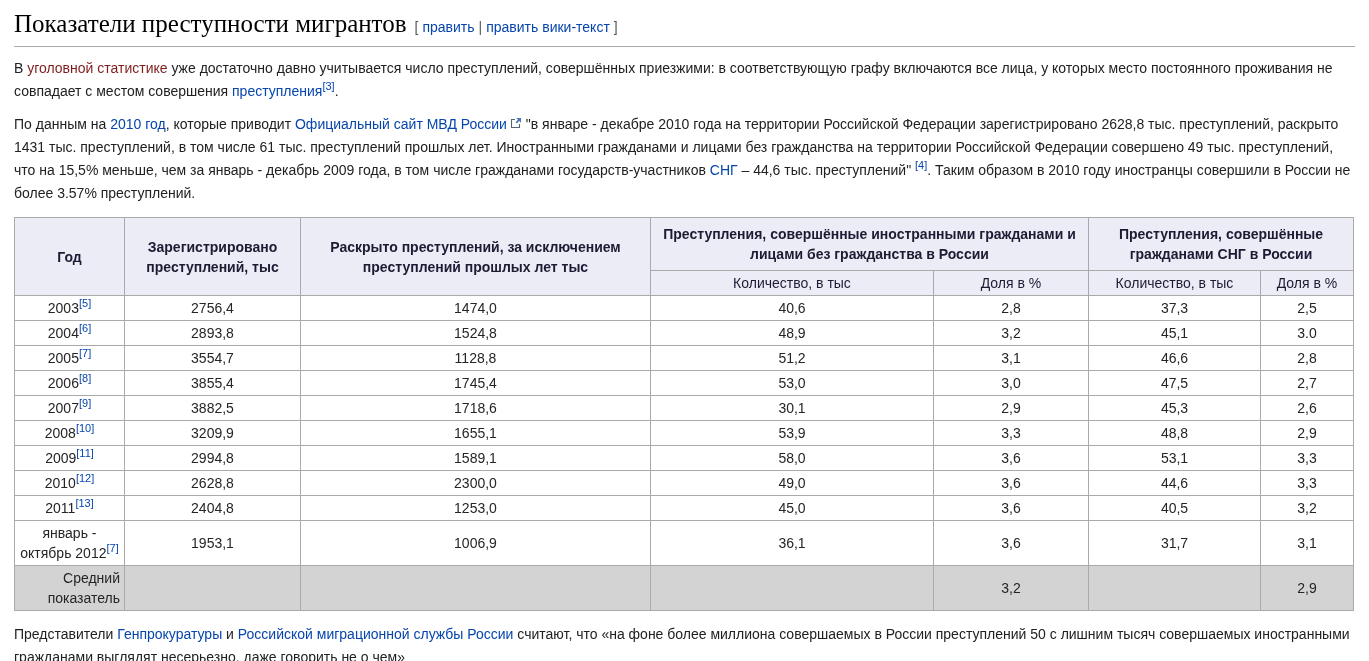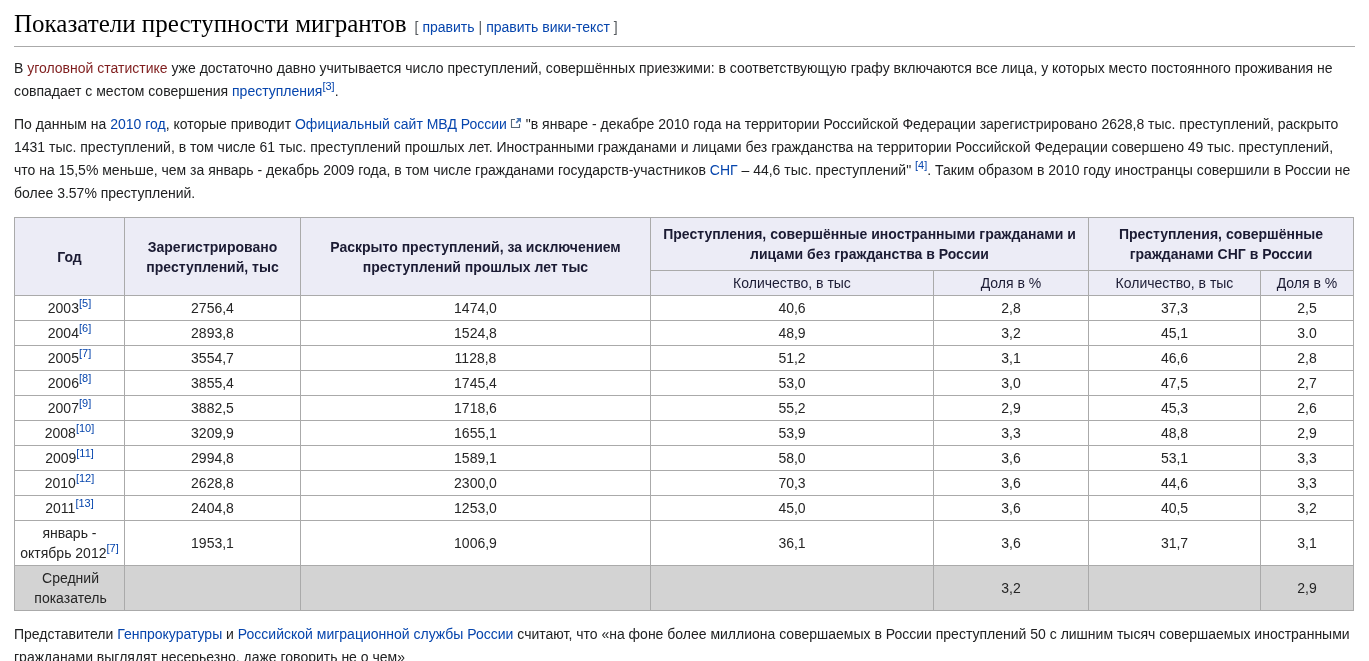--- a/index.html
+++ b/index.html
@@ -59,21 +59,21 @@
     overflow: hidden;
   }
   table.stat-table thead th {
     background: #ececf6;
     color: #1b1b33;
   }
   thead tr.hrow1 th { font-weight: bold; padding: 6px 8px; }
   thead tr.hrow2 th { font-weight: normal; padding: 2px 4px; }
   tbody td { background: #fff; }
   tr.avg-row td { background: #d3d3d3; }
-  tr.avg-row td.label-cell { text-align: center; padding-left: 6px; }
+  tr.avg-row td.label-cell { text-align: right; padding-left: 6px; }
 </style>
 </head>
 <body>
 
 <div class="content">
 
   <h2 class="section-heading"><span>Показатели преступности мигрантов</span><span class="editsection"><span class="bracket">[</span><a href="#" class="link">править</a><span class="bracket">|</span><a href="#" class="link">править вики-текст</a><span class="bracket">]</span></span></h2>
 
   <p><span>В </span><span><a href="#" class="redlink">уголовной статистике</a></span><span> уже достаточно давно учитывается число преступлений, совершённых приезжими: в соответствующую графу включаются все лица, у которых место постоянного проживания не совпадает с местом совершения </span><span><a href="#" class="link">преступления</a></span><sup><a href="#">[3]</a></sup><span>.</span></p>
 
@@ -141,21 +141,21 @@
           <td>1745,4</td>
           <td>53,0</td>
           <td>3,0</td>
           <td>47,5</td>
           <td>2,7</td>
         </tr>
         <tr>
           <td>2007<sup><a href="#">[9]</a></sup></td>
           <td>3882,5</td>
           <td>1718,6</td>
-          <td>55,2</td>
+          <td>30,1</td>
           <td>2,9</td>
           <td>45,3</td>
           <td>2,6</td>
         </tr>
         <tr>
           <td>2008<sup><a href="#">[10]</a></sup></td>
           <td>3209,9</td>
           <td>1655,1</td>
           <td>53,9</td>
           <td>3,3</td>
@@ -168,21 +168,21 @@
           <td>1589,1</td>
           <td>58,0</td>
           <td>3,6</td>
           <td>53,1</td>
           <td>3,3</td>
         </tr>
         <tr>
           <td>2010<sup><a href="#">[12]</a></sup></td>
           <td>2628,8</td>
           <td>2300,0</td>
-          <td>70,3</td>
+          <td>49,0</td>
           <td>3,6</td>
           <td>44,6</td>
           <td>3,3</td>
         </tr>
         <tr>
           <td>2011<sup><a href="#">[13]</a></sup></td>
           <td>2404,8</td>
           <td>1253,0</td>
           <td>45,0</td>
           <td>3,6</td>

